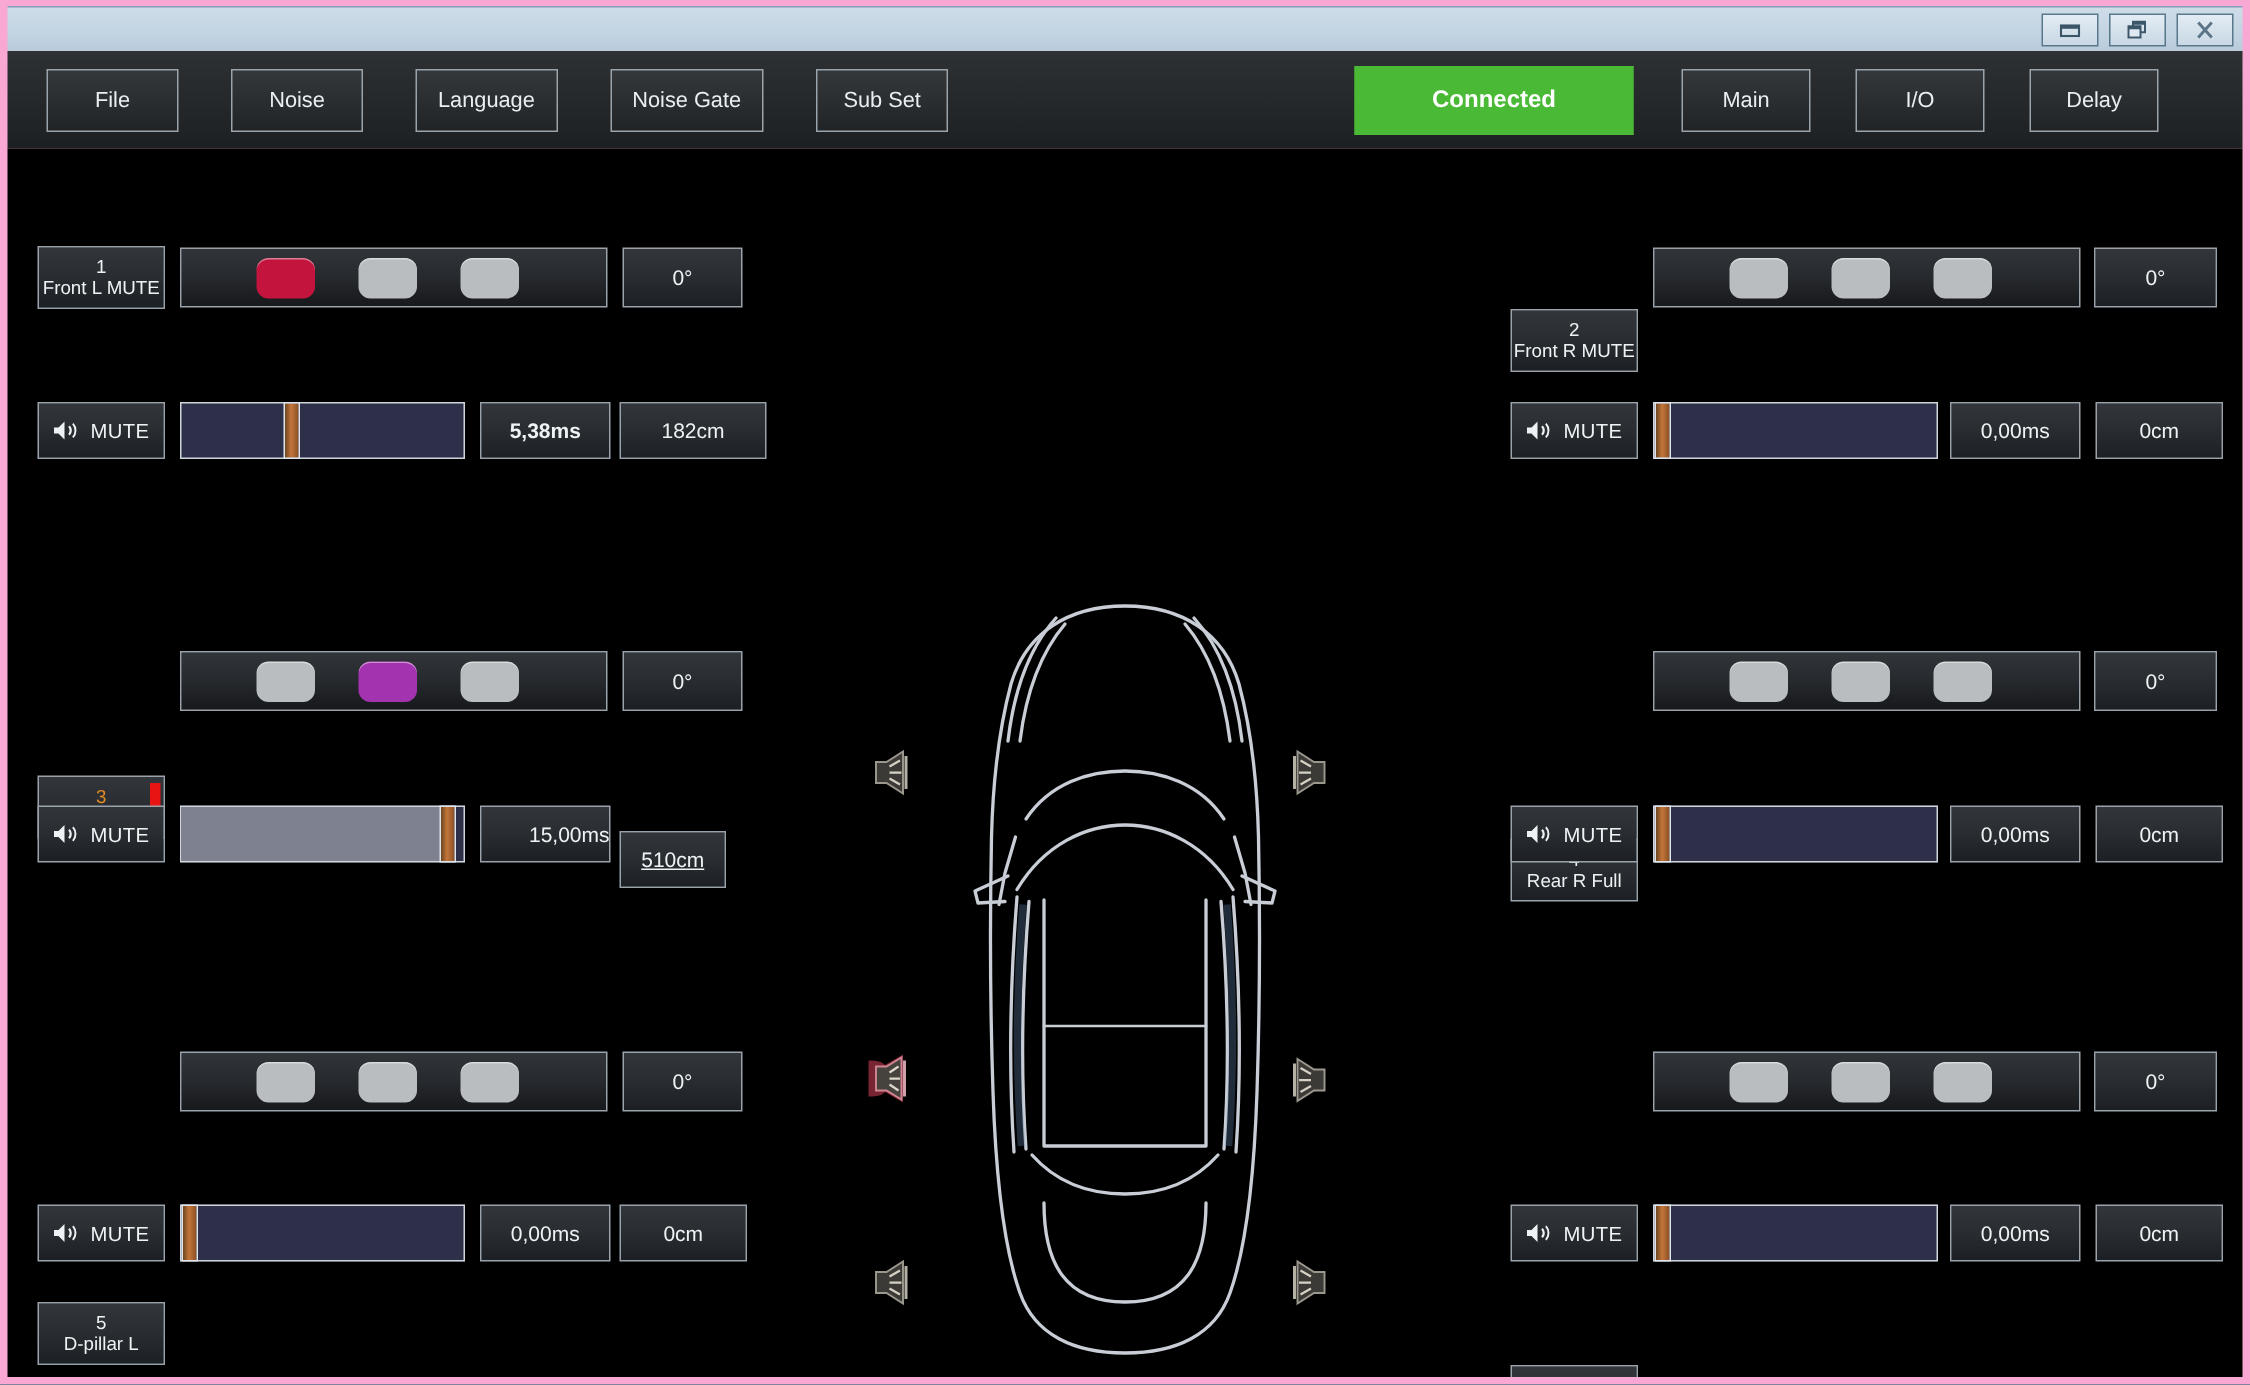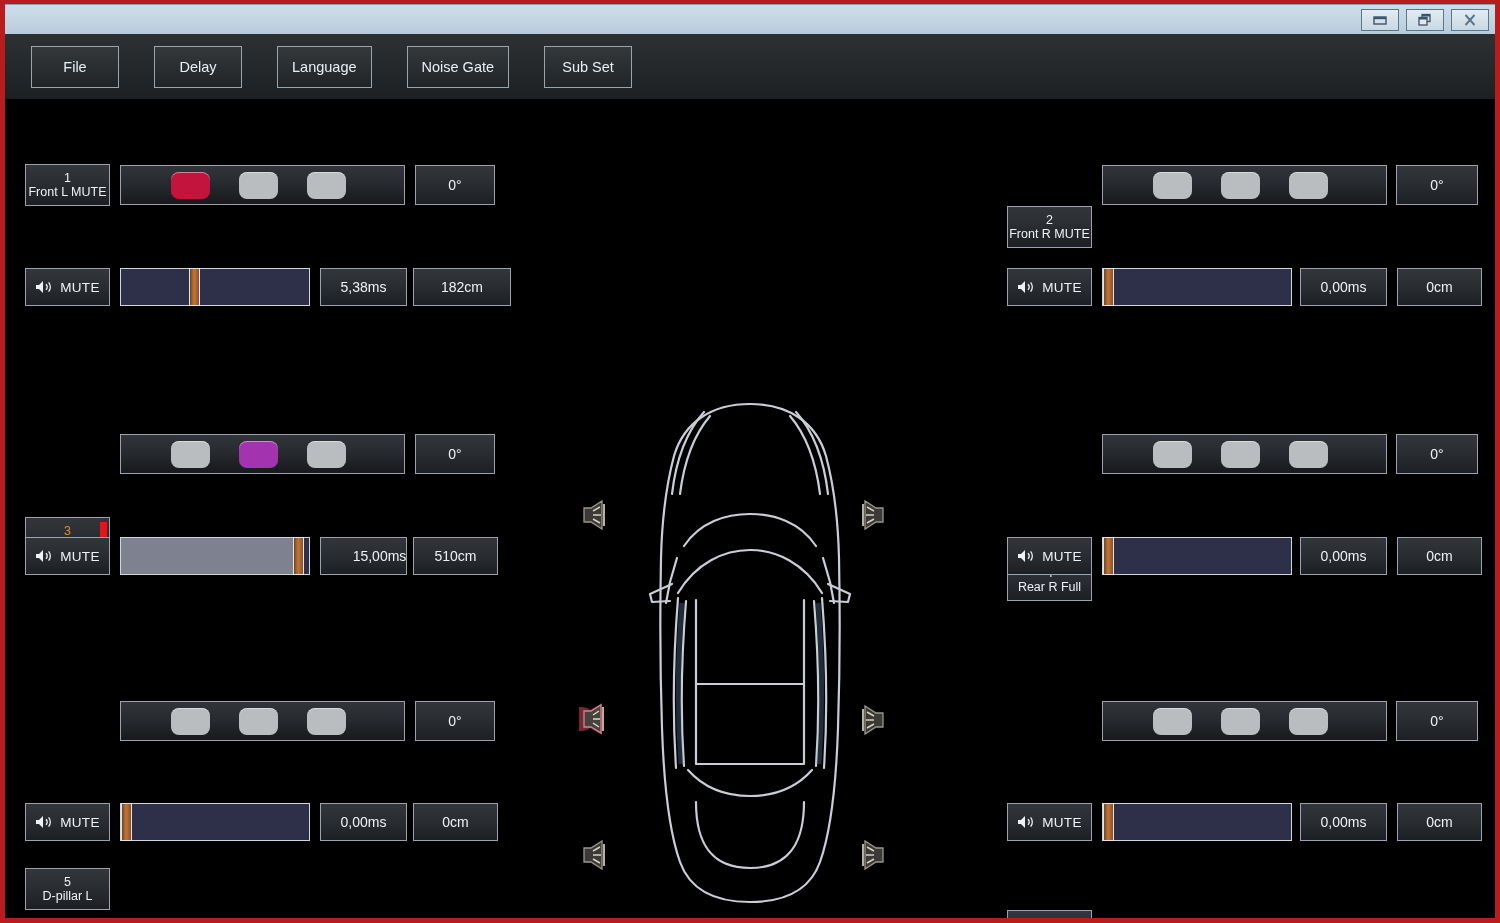--- a/index.html
+++ b/index.html
@@ -4,21 +4,21 @@
 <title>DSP Delay Tuning</title>
 <style>
   * { box-sizing: border-box; margin:0; padding:0; }
   html,body{
     width:1500px; height:923px; overflow:hidden;
     background:#0d7e8c;
     font-family:"Liberation Sans", sans-serif;
   }
   #app{
     position:absolute; inset:0;
-    background:#b91c1c;
+    background:#f9a8d4;
     padding:4px 5px 5px 5px;
     text-align:right;
   }
   
   .titlebar{
     height:30px; width:100%;
     background:linear-gradient(180deg,#cedde8 0%,#c3d4e2 55%,#b9cbdb 100%);
     border-top:1px solid #7fa7bd;
     display:flex; align-items:center; justify-content:flex-end;
     padding-right:6px; gap:7px;
@@ -161,24 +161,30 @@
     <div class="win-btn">
       <svg width="14" height="14" viewBox="0 0 14 14">
         <path d="M2.5 2 L11.5 12 M11.5 2 L2.5 12" stroke="#5b7487" stroke-width="1.9" fill="none"></path>
       </svg>
     </div>
   </div>
 
   <div class="menubar">
     <div class="menu-left">
       <div class="mbtn">File</div>
-      <div class="mbtn">Delay</div>
+      <div class="mbtn">Noise</div>
       <div class="mbtn">Language</div>
       <div class="mbtn">Noise Gate</div>
       <div class="mbtn">Sub Set</div>
+    </div>
+    <div class="menu-right">
+      <div class="status-btn">Connected</div>
+      <div class="mbtn">Main</div>
+      <div class="mbtn">I/O</div>
+      <div class="mbtn">Delay</div>
     </div>
   </div>
 
   <div class="stage">
 
     <div class="carwrap">
       <svg width="300" height="510" viewBox="0 0 300 510">
         <g fill="none" stroke="#c9ced6" stroke-width="2.2" stroke-linejoin="round" stroke-linecap="round">
 
           <path d="M150 6
@@ -293,21 +299,21 @@
           <svg width="18" height="14" viewBox="0 0 18 14">
             <path d="M1 5 L1 9 L4 9 L8 13 L8 1 L4 5 Z" fill="#eef2f5"></path>
             <path d="M11 4.2 A4 4 0 0 1 11 9.8" stroke="#eef2f5" stroke-width="1.5" fill="none"></path>
             <path d="M13.6 2.4 A7 7 0 0 1 13.6 11.6" stroke="#eef2f5" stroke-width="1.3" fill="none"></path>
           </svg>
           <span>MUTE</span>
         </div>
         <div class="slider" style="left: 115px; top: 168px; width: 190px; height: 38px;">
           <div class="thumb" style="left:68.02px"></div>
         </div>
-        <div class="bx" style="left: 315px; top: 168px; width: 87px; height: 38px;">5,38ms</div>
+        <div class="bx" style="left: 315px; top: 168px; width: 87px; height: 38px; font-weight: bold;">5,38ms</div>
         <div class="bx" style="left: 408px; top: 168px; width: 98px; height: 38px;">182cm</div>
         <div class="bx lbl-box" style="left: 1002px; top: 64px; width: 85px; height: 42px;">
           <span class="num">2</span>
           <span class="nm">Front R MUTE</span>
         </div>
         <div class="eqrow" style="left: 1097px; top: 65px; width: 285px; height: 40px;">
           <div class="eqbtn" style="position: absolute; left: 50px; background: rgb(185, 189, 192);"></div>
           <div class="eqbtn" style="position: absolute; left: 118px; background: rgb(185, 189, 192);"></div>
           <div class="eqbtn" style="position: absolute; left: 186px; background: rgb(185, 189, 192);"></div>
         </div>
@@ -342,21 +348,21 @@
             <path d="M11 4.2 A4 4 0 0 1 11 9.8" stroke="#eef2f5" stroke-width="1.5" fill="none"></path>
             <path d="M13.6 2.4 A7 7 0 0 1 13.6 11.6" stroke="#eef2f5" stroke-width="1.3" fill="none"></path>
           </svg>
           <span>MUTE</span>
         </div>
         <div class="slider" style="left: 115px; top: 437px; width: 190px; height: 38px;">
           <div class="fill" style="width:176.84px"></div>
           <div class="thumb" style="left:171.84px"></div>
         </div>
         <div class="bx" style="left: 315px; top: 437px; width: 87px; height: 38px; padding-left: 32px;">15,00ms</div>
-        <div class="bx" style="left: 408px; top: 437px; width: 85px; height: 38px;">510cm</div>
+        <div class="bx" style="left: 408px; top: 454px; width: 71px; height: 38px; text-decoration: underline;">510cm</div>
         <div class="bx lbl-box" style="left: 1002px; top: 333px; width: 85px; height: 42px;">
           <span class="num">4</span>
           <span class="nm">Rear R Full</span>
         </div>
         <div class="eqrow" style="left: 1097px; top: 334px; width: 285px; height: 40px;">
           <div class="eqbtn" style="position: absolute; left: 50px; background: rgb(185, 189, 192);"></div>
           <div class="eqbtn" style="position: absolute; left: 118px; background: rgb(185, 189, 192);"></div>
           <div class="eqbtn" style="position: absolute; left: 186px; background: rgb(185, 189, 192);"></div>
         </div>
         <div class="bx" style="left: 1391px; top: 334px; width: 82px; height: 40px;">0°</div>

